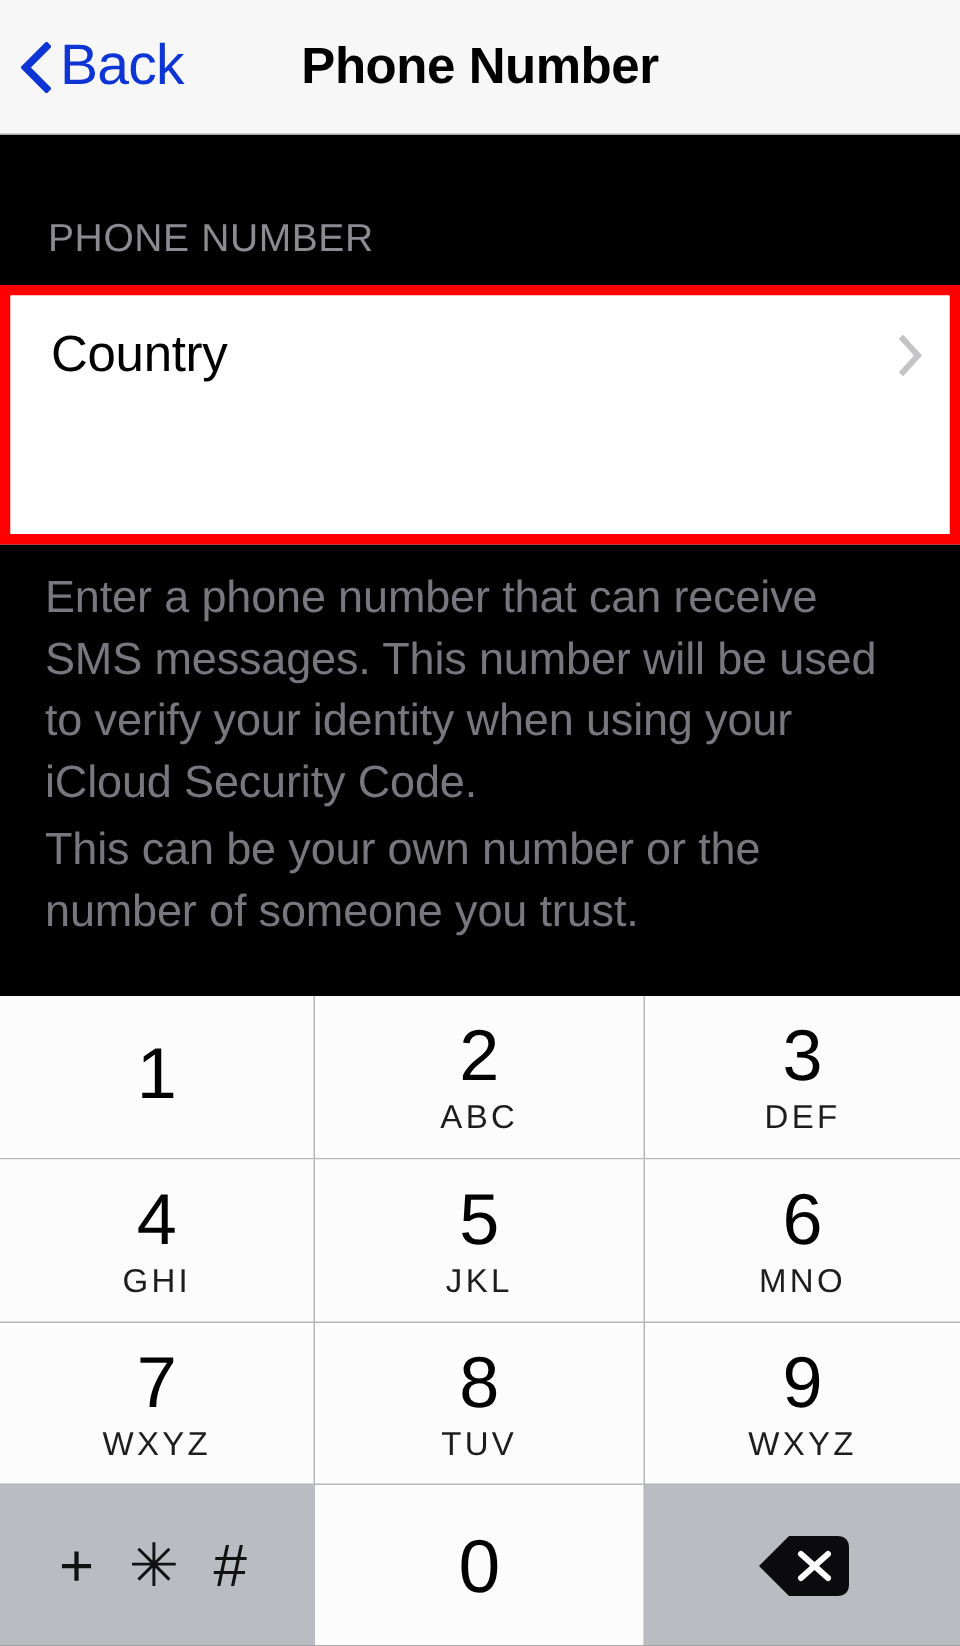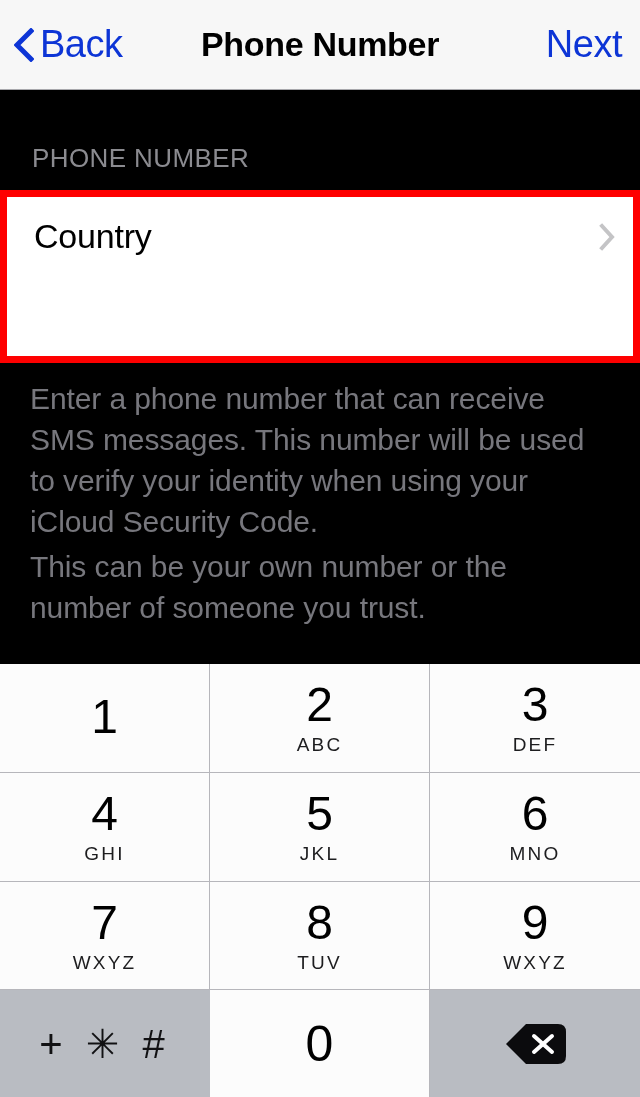--- a/index.html
+++ b/index.html
@@ -198,21 +198,21 @@
   }
   .key.col3 { border-right: none; }
   .key.row4 { border-bottom: none; }
   .key-digit {
     font-size: 48px;
     color: #000000;
     line-height: 52px;
     font-weight: 300;
   }
   .key-letters {
-    font-size: 19px;
+    font-size: 22px;
     color: #1d1d1f;
     letter-spacing: 2.2px;
     line-height: 24px;
     margin-top: 2px;
     text-align: center;
   }
   .key.gray {
     background: #b9bcc2;
     border-right: none;
     border-bottom: none;
@@ -238,21 +238,20 @@
 <div id="screen">
 
   <div class="navbar">
     <div class="nav-back">
       <svg class="nav-chevron-back" viewBox="0 0 20 34">
         <polyline points="17,3 3,17 17,31" fill="none" stroke="#0d35d6" stroke-width="5" stroke-linecap="square" stroke-linejoin="miter"></polyline>
       </svg>
       <span class="nav-back-label">Back</span>
     </div>
     <div class="nav-title">Phone Number</div>
-    <div class="nav-next">Next</div>
   </div>
 
   <div class="section-header">PHONE NUMBER</div>
 
   <div class="highlight-box"></div>
 
   <div class="form-rows">
 
     <div class="form-row">
       <span class="row-label">Country</span>

